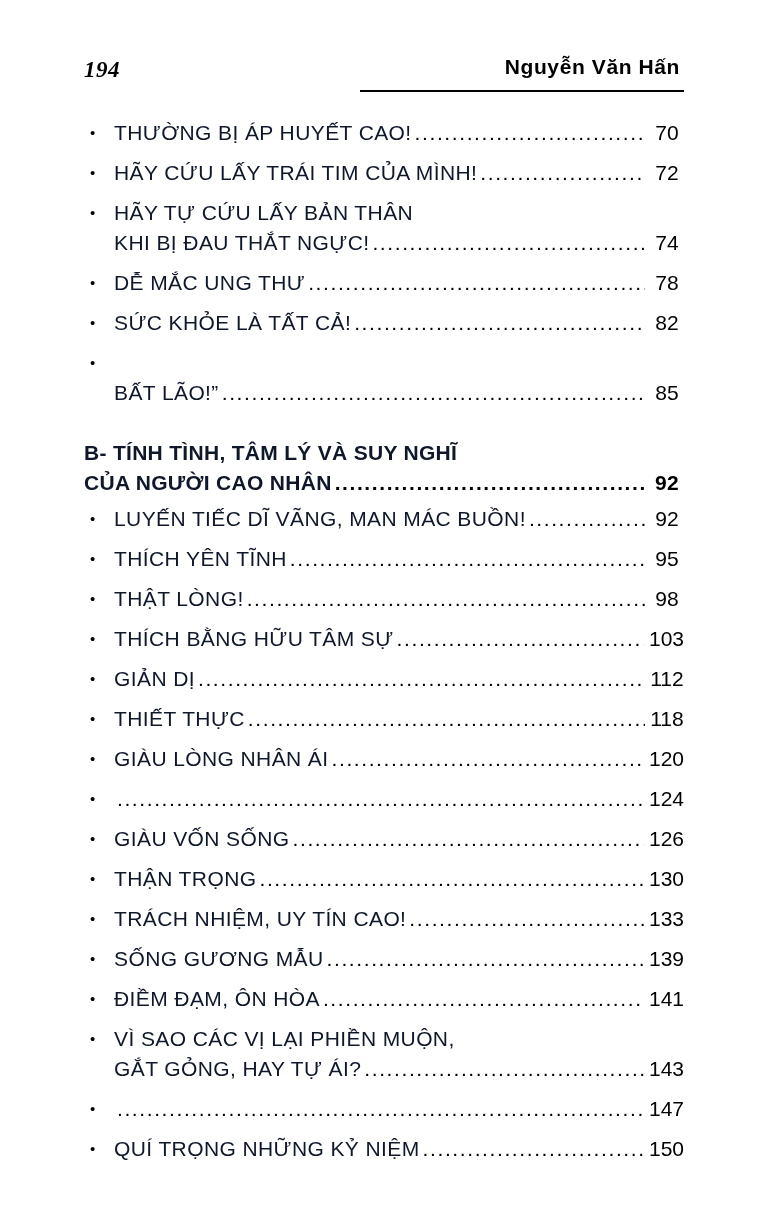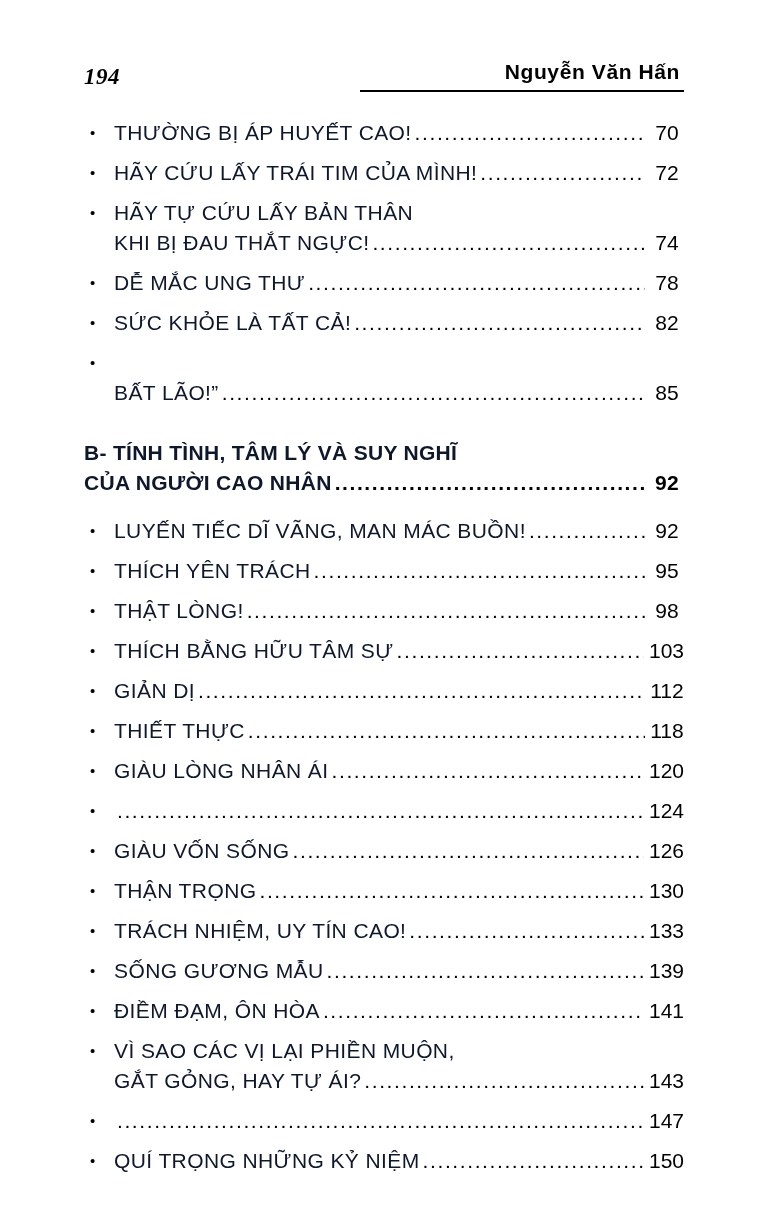--- a/index.html
+++ b/index.html
@@ -24,21 +24,21 @@
   }
 
   
   .header {
     position: absolute;
     top: 50px;
     left: 84px;
     right: 84px;
     height: 40px;
     display: flex;
-    align-items: flex-end;
+    align-items: center;
     justify-content: space-between;
   }
   .folio {
     font-family: "Liberation Serif", serif;
     font-style: italic;
     font-weight: bold;
     font-size: 23px;
     letter-spacing: 0.5px;
     color: #000;
     line-height: 1;
@@ -138,21 +138,21 @@
     align-items: flex-end;
     width: 100%;
   }
   .entry-sub .spacer {
     flex: 0 0 auto;
     width: 30px;
   }
 
   .section-head {
     margin-top: 30px;
-    margin-bottom: 18px;
+    margin-bottom: 6px;
   }
   .section-head .label,
   .section-head .page-num {
     font-weight: bold;
     letter-spacing: 0.3px;
   }
   .section-head .leader::after {
     font-weight: bold;
   }
 
@@ -251,21 +251,21 @@
         <span class="bullet">•</span>
         <span class="label">LUYẾN TIẾC DĨ VÃNG, MAN MÁC BUỒN!</span>
         <span class="leader"></span>
         <span class="page-num">92</span>
       </div>
     </div>
 
     <div class="entry">
       <div class="entry-line">
         <span class="bullet">•</span>
-        <span class="label">THÍCH YÊN TRÁCH</span>
+        <span class="label">THÍCH YÊN TĨNH</span>
         <span class="leader"></span>
         <span class="page-num">95</span>
       </div>
     </div>
 
     <div class="entry">
       <div class="entry-line">
         <span class="bullet">•</span>
         <span class="label">THẬT LÒNG!</span>
         <span class="leader"></span>

